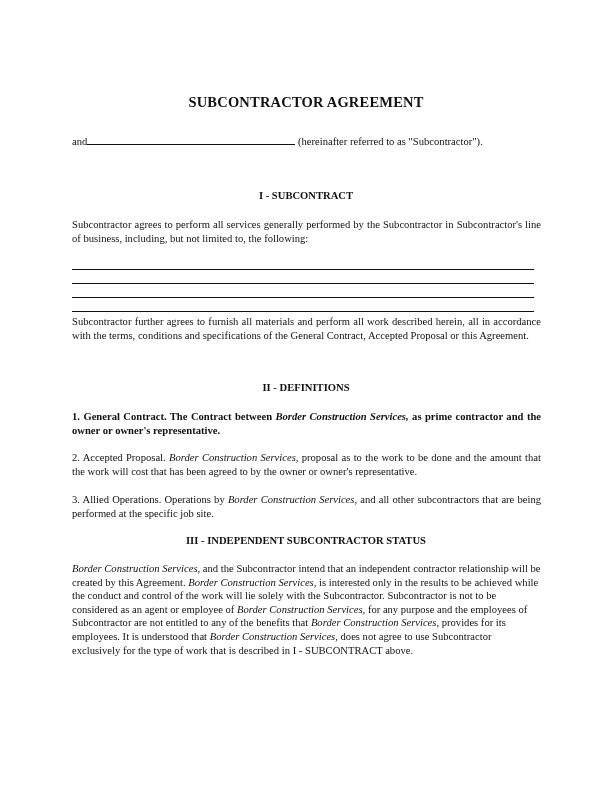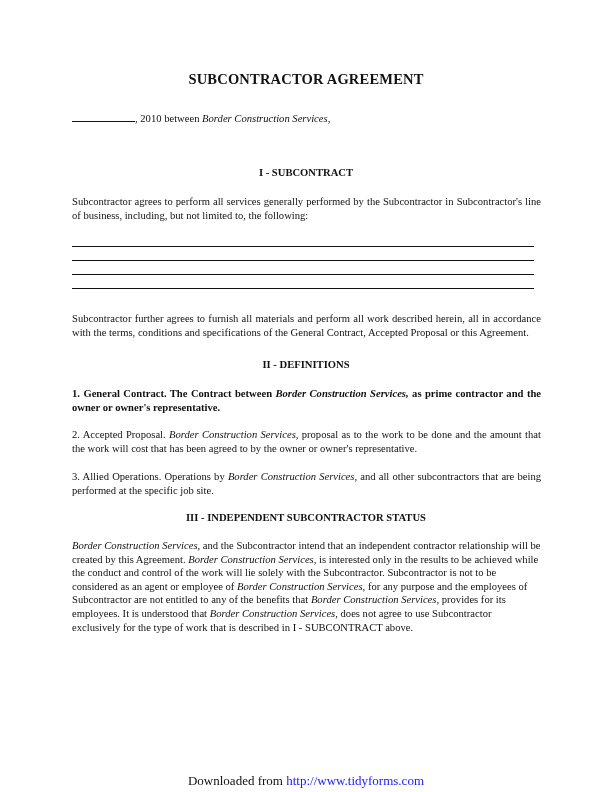--- a/index.html
+++ b/index.html
@@ -1,52 +1,52 @@
 <!DOCTYPE html>
 <html><head>
 <meta charset="utf-8">
 <style>
   html, body { margin: 0; padding: 0; background: #ffffff; }
   body { width: 612px; height: 792px; position: relative; overflow: hidden;
          font-family: "Liberation Serif", "DejaVu Serif", serif; color: #111; }
-  .abs { position: absolute; }
+  .abs { position: absolute; margin-top: 23px; }
   .title { left: 0; width: 612px; top: 71px; text-align: center; font-weight: bold; font-size: 14.5px; letter-spacing: 0.2px; }
   .para { left: 72px; width: 469px; font-size: 10.6px; line-height: 13.6px; }
   .justify { text-align: justify; }
   .heading { left: 0; width: 612px; text-align: center; font-weight: bold; font-size: 10.6px; }
   i { font-style: italic; }
   .blank { display: inline-block; border-bottom: 1px solid #111; height: 10px; vertical-align: baseline; }
   .rule { left: 72px; width: 462px; height: 0; border-top: 1px solid #111; }
   .footer { left: 0; width: 612px; top: 773px; text-align: center; font-size: 13px; }
   .footer .link { color: #1a1aff; }
 </style>
 </head>
 <body>
 
 <div>
 
   <div class="abs title">SUBCONTRACTOR AGREEMENT</div>
 
   <div class="abs para" style="top:111px;">
     <div>
-      <span class="blank" style="width:63px;"></span><span>, 2010 between</span>
-      <i>Border Construction Services,</i>
+      <span>and</span><span class="blank" style="width:208px;"></span>
+      <span>(hereinafter referred to as "Subcontractor").</span>
     </div>
   </div>
 
   <div class="abs heading" style="top:167px;">I - SUBCONTRACT</div>
 
   <div class="abs para justify" style="top:195px;">Subcontractor agrees to perform all services generally performed by the Subcontractor in Subcontractor's line of business, including, but not limited to, the following:</div>
 
   <div class="abs rule" style="top:246px;"></div>
   <div class="abs rule" style="top:260px;"></div>
   <div class="abs rule" style="top:274px;"></div>
   <div class="abs rule" style="top:288px;"></div>
 
-  <div class="abs para justify" style="top:312px;">Subcontractor further agrees to furnish all materials and perform all work described herein, all in accordance with the terms, conditions and specifications of the General Contract, Accepted Proposal or this Agreement.</div>
+  <div class="abs para justify" style="top:292px;">Subcontractor further agrees to furnish all materials and perform all work described herein, all in accordance with the terms, conditions and specifications of the General Contract, Accepted Proposal or this Agreement.</div>
 
   <div class="abs heading" style="top:359px;">II - DEFINITIONS</div>
 
   <div class="abs para justify" style="top:387px;font-weight:bold;">
     <span>1.  General Contract.  The Contract between</span>
     <i>Border Construction Services,</i>
     <span>as prime contractor and the owner or owner's representative.</span>
   </div>
 
   <div class="abs para justify" style="top:428px;font-family:Liberation Serif, serif;">

